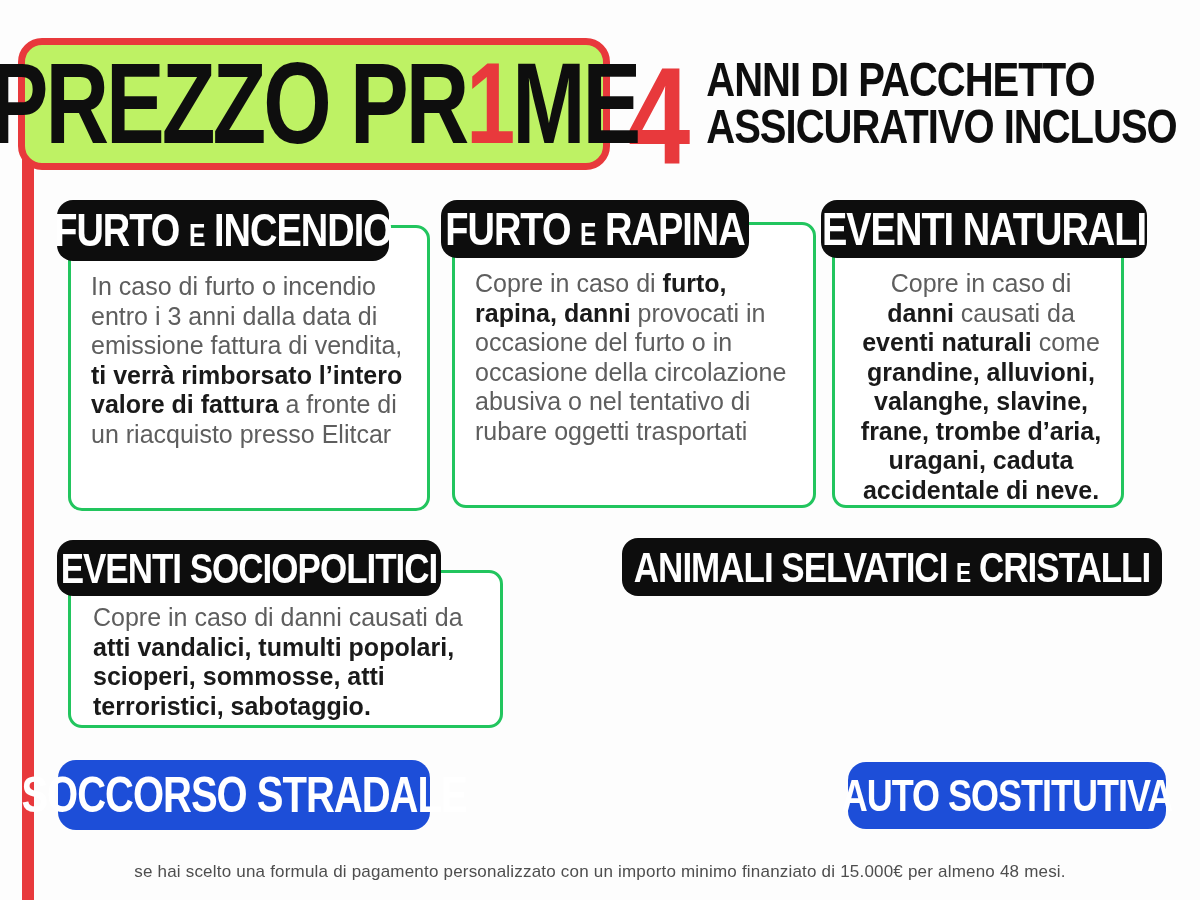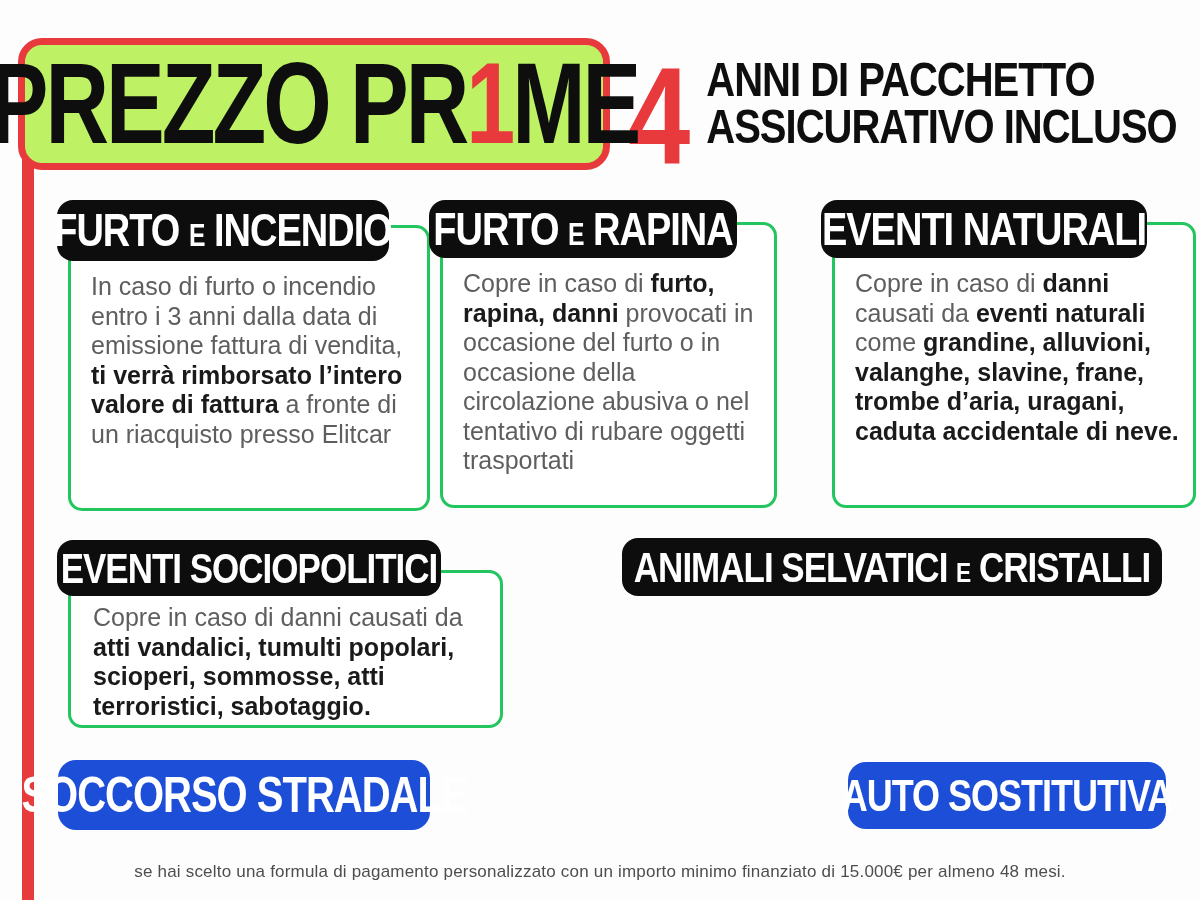--- a/index.html
+++ b/index.html
@@ -46,22 +46,22 @@
   .card-body {
     position:relative; z-index:1; background:#ffffff;
     border:3px solid #22c55e; border-radius:14px;
     color:#5e5e5e; font-size:25px; line-height:29.5px;
   }
   .run-bold  { color:#1a1a1a; font-weight:700; }
   .run-red   { color:#e8393c; }
   .run-small { font-size:0.65em; }
 
   #card1 { left:68px;  top:200px; width:362px; }
-  #card2 { left:440px; top:200px; width:337px; }
-  #card3 { left:832px; top:200px; width:364px; }
+  #card2 { left:452px; top:200px; width:364px; }
+  #card3 { left:832px; top:200px; width:292px;text-align:center; }
   #card1 .card-badge { width:332px; height:61px; font-size:38px; letter-spacing:-1px; }
   #card2 .card-badge { width:308px; height:58px; font-size:38px; letter-spacing:-1px; }
   #card3 .card-badge { width:326px; height:58px; font-size:38px; letter-spacing:-1px; }
   #card1 .card-body, #card2 .card-body, #card3 .card-body {
     margin-top:-36px; height:286px; padding:44px 14px 10px 20px;
   }
 
   #card4 { left:68px;  top:540px; width:435px; }
   #card5 { left:638px; top:538px; width:514px; }
   #card4 .card-badge { width:384px; height:56px; font-size:35px; letter-spacing:-1px; }

